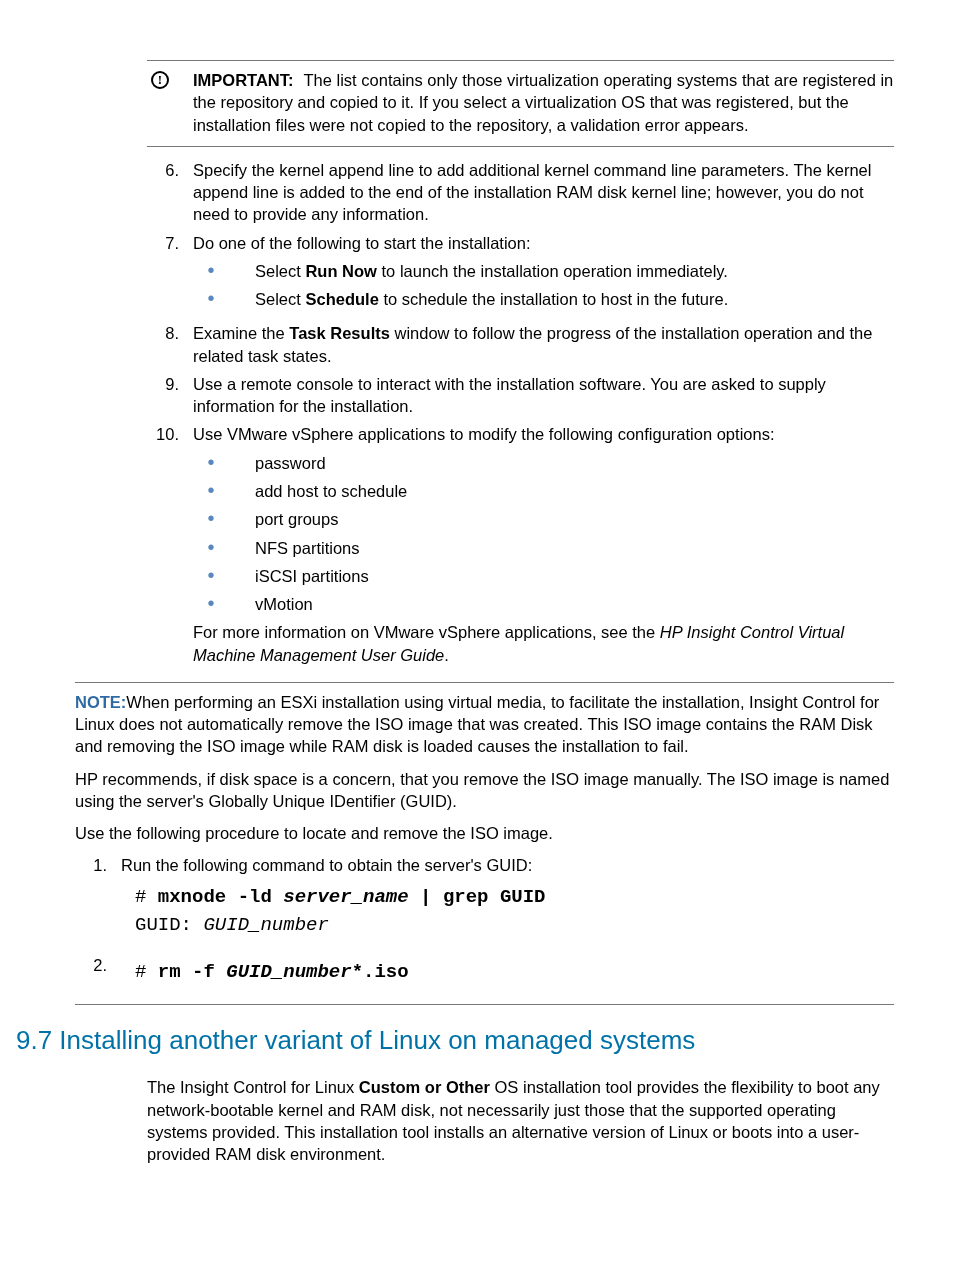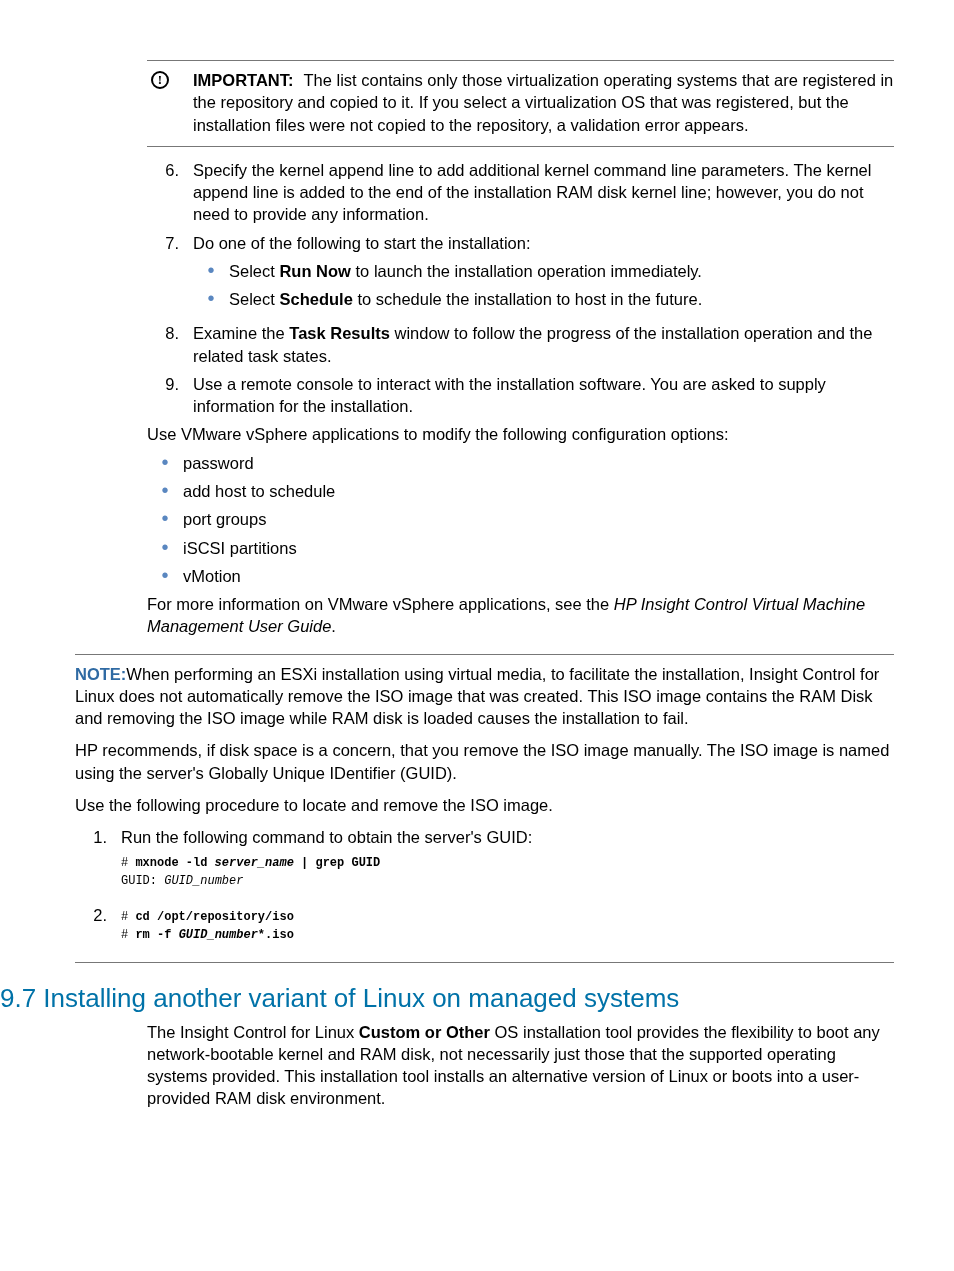--- a/index.html
+++ b/index.html
@@ -8,33 +8,33 @@
 .callout-icon-wrap { width: 46px; flex-shrink: 0; display: flex; justify-content: flex-start; padding-left: 4px; }
 .callout-icon { width: 18px; height: 18px; border: 2px solid #000; border-radius: 50%; display: flex; align-items: center; justify-content: center; font-weight: bold; font-family: serif; font-size: 13px; margin-top: 2px; }
 .callout-body { flex: 1; }
 .important-label { font-weight: bold; margin-right: 10px; }
 .ol-outer { list-style: none; margin-left: 0; }
 .ol-outer > li { display: flex; margin-bottom: 6px; }
 .ol-num { width: 46px; flex-shrink: 0; text-align: right; padding-right: 14px; }
 .ol-body { flex: 1; }
 .ol-body p { margin-bottom: 6px; }
 .ul-inner { list-style: none; margin-top: 6px; }
-.ul-inner > li { display: flex; margin-bottom: 6px; }
+.ul-inner > li { display: flex; margin-bottom: 6px; gap: 26px; }
 .ul-bullet { width: 36px; flex-shrink: 0; text-align: center; }
 .ul-bullet::before { content: "•"; color: #5a87c0; font-size: 20px; line-height: 1; }
 .ul-body { flex: 1; }
 .b { font-weight: bold; }
 .i { font-style: italic; }
 .hr { border: none; border-top: 1px solid #777; margin: 10px 0 8px 0; }
 .note-label { font-weight: bold; color: #2f6aa3; }
 .section-para { margin-bottom: 10px; }
-.code-block { font-family: "Courier New", monospace; font-size: 12px; margin: 4px 0 8px 0; line-height: 1.5; }
+.code-block { font-family: "Courier New", monospace; font-size: 19px; margin: 4px 0 8px 14px; line-height: 1.5; }
 .code-bold { font-weight: bold; }
 .code-italic { font-style: italic; }
-h2.section-heading { color: #0072a8; font-weight: normal; font-size: 26px; margin: 18px 0 4px -75px; padding-left: 0; }
+h2.section-heading { color: #0072a8; font-weight: normal; font-size: 26px; margin: 18px 0 18px -75px; padding-left: 16px; }
 .indented { margin-left: 72px; }
 </style>
 </head>
 <body>
 
 <div class="indented">
 
 <div class="callout">
   <div class="callout-icon-wrap">
     <div class="callout-icon">!</div>
@@ -67,34 +67,39 @@
   </li>
   <li>
     <div class="ol-num">8.</div>
     <div class="ol-body"><span>Examine the </span><span class="b">Task Results</span><span> window to follow the progress of the installation operation and the related task states.</span></div>
   </li>
   <li>
     <div class="ol-num">9.</div>
     <div class="ol-body">Use a remote console to interact with the installation software. You are asked to supply information for the installation.</div>
   </li>
   <li>
+    <div class="ol-num">10.</div>
     <div class="ol-body">
       <p>Use VMware vSphere applications to modify the following configuration options:</p>
       <ul class="ul-inner">
         <li>
               <span class="ul-bullet"></span>
               <span class="ul-body">password</span>
             </li>
         <li>
               <span class="ul-bullet"></span>
               <span class="ul-body">add host to schedule</span>
             </li>
         <li>
               <span class="ul-bullet"></span>
               <span class="ul-body">port groups</span>
+            </li>
+        <li>
+              <span class="ul-bullet"></span>
+              <span class="ul-body">NFS partitions</span>
             </li>
         <li>
               <span class="ul-bullet"></span>
               <span class="ul-body">iSCSI partitions</span>
             </li>
         <li>
               <span class="ul-bullet"></span>
               <span class="ul-body">vMotion</span>
             </li>
       </ul>
@@ -120,21 +125,20 @@
       <div class="code-block">
         <div><span># </span><span class="code-bold">mxnode -ld</span><span class="code-bold code-italic"> server_name</span><span class="code-bold"> | grep GUID</span></div>
         <div><span>GUID: </span><span class="code-italic">GUID_number</span></div>
       </div>
     </div>
   </li>
   <li>
     <div class="ol-num">2.</div>
     <div class="ol-body">
       <div class="code-block">
-        <div><span># </span><span class="code-bold">cd /opt/repository/iso</span></div>
         <div><span># </span><span class="code-bold">rm -f </span><span class="code-bold code-italic">GUID_number</span><span class="code-bold">*.iso</span></div>
       </div>
     </div>
   </li>
 </ol>
 </div>
 
 <hr class="hr">
 
 <h2 class="section-heading">9.7 Installing another variant of Linux on managed systems</h2>

